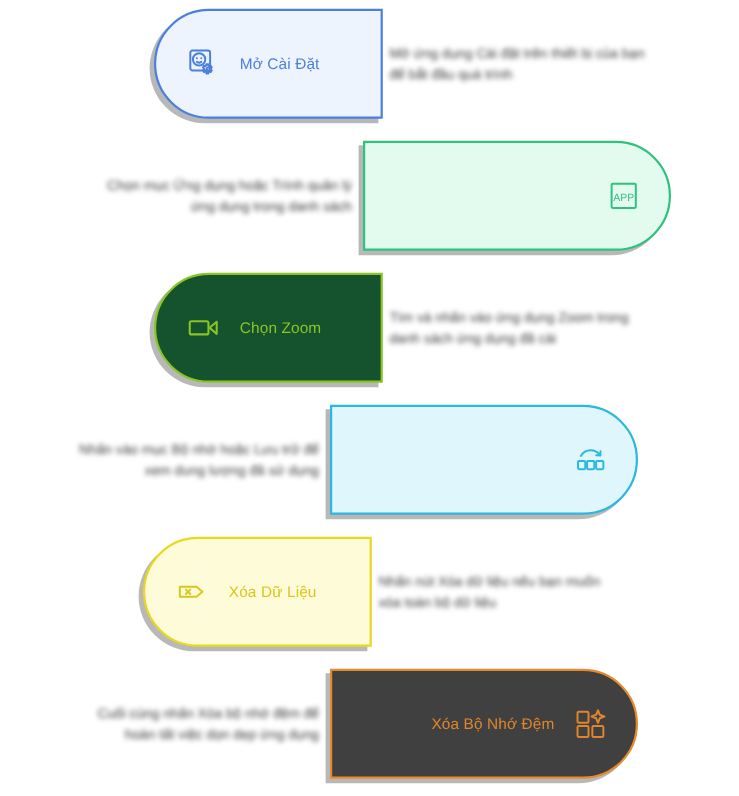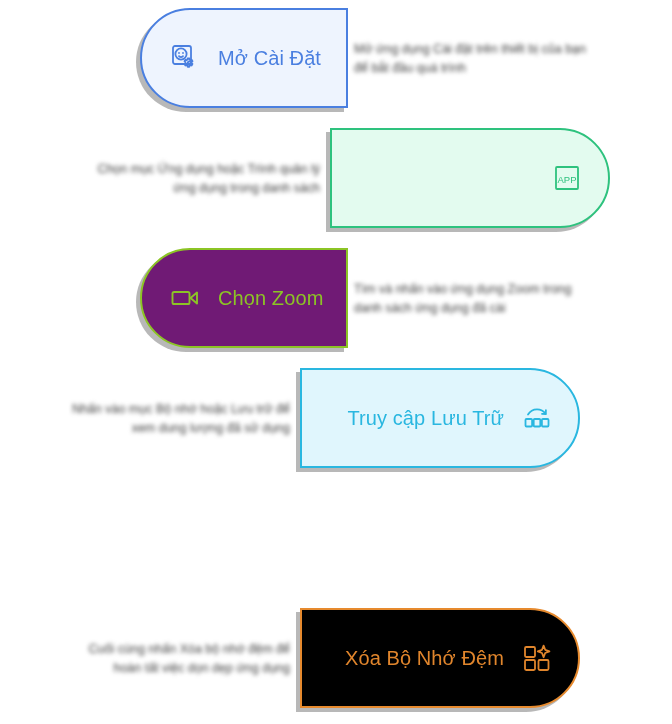--- a/index.html
+++ b/index.html
@@ -48,21 +48,21 @@
     padding-right:24px;
     box-shadow:-4px 4px 0 rgba(0,0,0,0.28);
   }
 
   .pill-inner{
     display:flex;
     align-items:center;
     gap:16px;
   }
   .pill .label{
-    font-size:20px;
+    font-size:14px;
     letter-spacing:.1px;
     white-space:nowrap;
   }
   .pill .ic{
     width:34px;height:34px;
     display:flex;align-items:center;justify-content:center;
     flex:0 0 auto;
     text-decoration:underline;
   }
   .pill .ic svg{display:block;}
@@ -82,24 +82,24 @@
     -webkit-filter:blur(2.2px);
     user-select:none;
   }
   .desc.l{align-items:flex-end;text-align:right;right:0;}
   .desc.r{align-items:flex-start;text-align:left;left:0;}
   .desc span{white-space:nowrap;display:block;}
 
   
   .t-blue   {background:#eef4fe;border-color:#4a7fe0;color:#4a7fe0;}
   .t-green  {background:#e3fbef;border-color:#2ec27e;color:#2ec27e;}
-  .t-lime   {background:#701a75;border-color:#8cc425;color:#8cc425;}
+  .t-lime   {background:#14532d;border-color:#8cc425;color:#8cc425;}
   .t-cyan   {background:#e0f6fd;border-color:#2ab7e0;color:#2ab7e0;}
   .t-yellow {background:#fdfbd8;border-color:#e8d81e;color:#d8c81c;}
-  .t-orange {background:#000000;border-color:#e68a2e;color:#e0852c;}
+  .t-orange {background:#404040;border-color:#e68a2e;color:#e0852c;}
 </style>
 </head>
 <body>
 
 <div class="board">
 
   <div class="step" style="left:140px;top:8px;width:410px;">
     <div class="pill left t-blue">
       <div class="pill-inner">
         <span class="ic">
@@ -153,38 +153,54 @@
     </div>
     <div class="desc r" style="left:214px;width:200px;">
       <span>Tìm và nhấn vào ứng dụng Zoom trong</span>
       <span>danh sách ứng dụng đã cài</span>
     </div>
   </div>
 
   <div class="step" style="left:120px;top:368px;width:460px;">
     <div class="pill right t-cyan">
       <div class="pill-inner">
-        <span class="label">Truy cập Lưu Trữ</span>
         <span class="ic">
           <svg width="32" height="32" viewBox="0 0 32 32" fill="none" stroke="currentColor" stroke-width="1.8" stroke-linecap="round" stroke-linejoin="round">
             <path d="M7 12.5c2-3.4 5.3-5.2 9-5.2 3.5 0 6.6 1.6 8.6 4.6"></path>
             <path d="M21 11.8l3.8.2.1-3.8"></path>
             <rect x="4.5" y="17" width="6.6" height="7.5" rx="1"></rect>
             <rect x="12.7" y="17" width="6.6" height="7.5" rx="1"></rect>
             <rect x="20.9" y="17" width="6.6" height="7.5" rx="1"></rect>
           </svg>
         </span>
       </div>
     </div>
     <div class="desc l" style="right:290px;width:210px;">
       <span>Nhấn vào mục Bộ nhớ hoặc Lưu trữ để</span>
       <span>xem dung lượng đã sử dụng</span>
     </div>
   </div>
 
+  <div class="step" style="left:130px;top:488px;width:420px;">
+    <div class="pill left t-yellow">
+      <div class="pill-inner">
+        <span class="ic">
+          <svg width="32" height="32" viewBox="0 0 32 32" fill="none" stroke="currentColor" stroke-width="1.8" stroke-linecap="round" stroke-linejoin="round">
+            <path d="M4.5 11.5h15.2l5.3 4.5-5.3 4.5H4.5z"></path>
+            <path d="M10 14l4 4M14 14l-4 4"></path>
+          </svg>
+        </span>
+        <span class="label">Xóa Dữ Liệu</span>
+      </div>
+    </div>
+    <div class="desc r" style="left:214px;width:200px;">
+      <span>Nhấn nút Xóa dữ liệu nếu bạn muốn</span>
+      <span>xóa toàn bộ dữ liệu</span>
+    </div>
+  </div>
 
   <div class="step" style="left:120px;top:608px;width:460px;">
     <div class="pill right t-orange">
       <div class="pill-inner">
         <span class="label">Xóa Bộ Nhớ Đệm</span>
         <span class="ic">
           <svg width="32" height="32" viewBox="0 0 32 32" fill="none" stroke="currentColor" stroke-width="1.8" stroke-linejoin="round">
             <rect x="4" y="5" width="10" height="10" rx="1.2"></rect>
             <rect x="4" y="18" width="10" height="10" rx="1.2"></rect>
             <rect x="17.5" y="18" width="10" height="10" rx="1.2"></rect>

